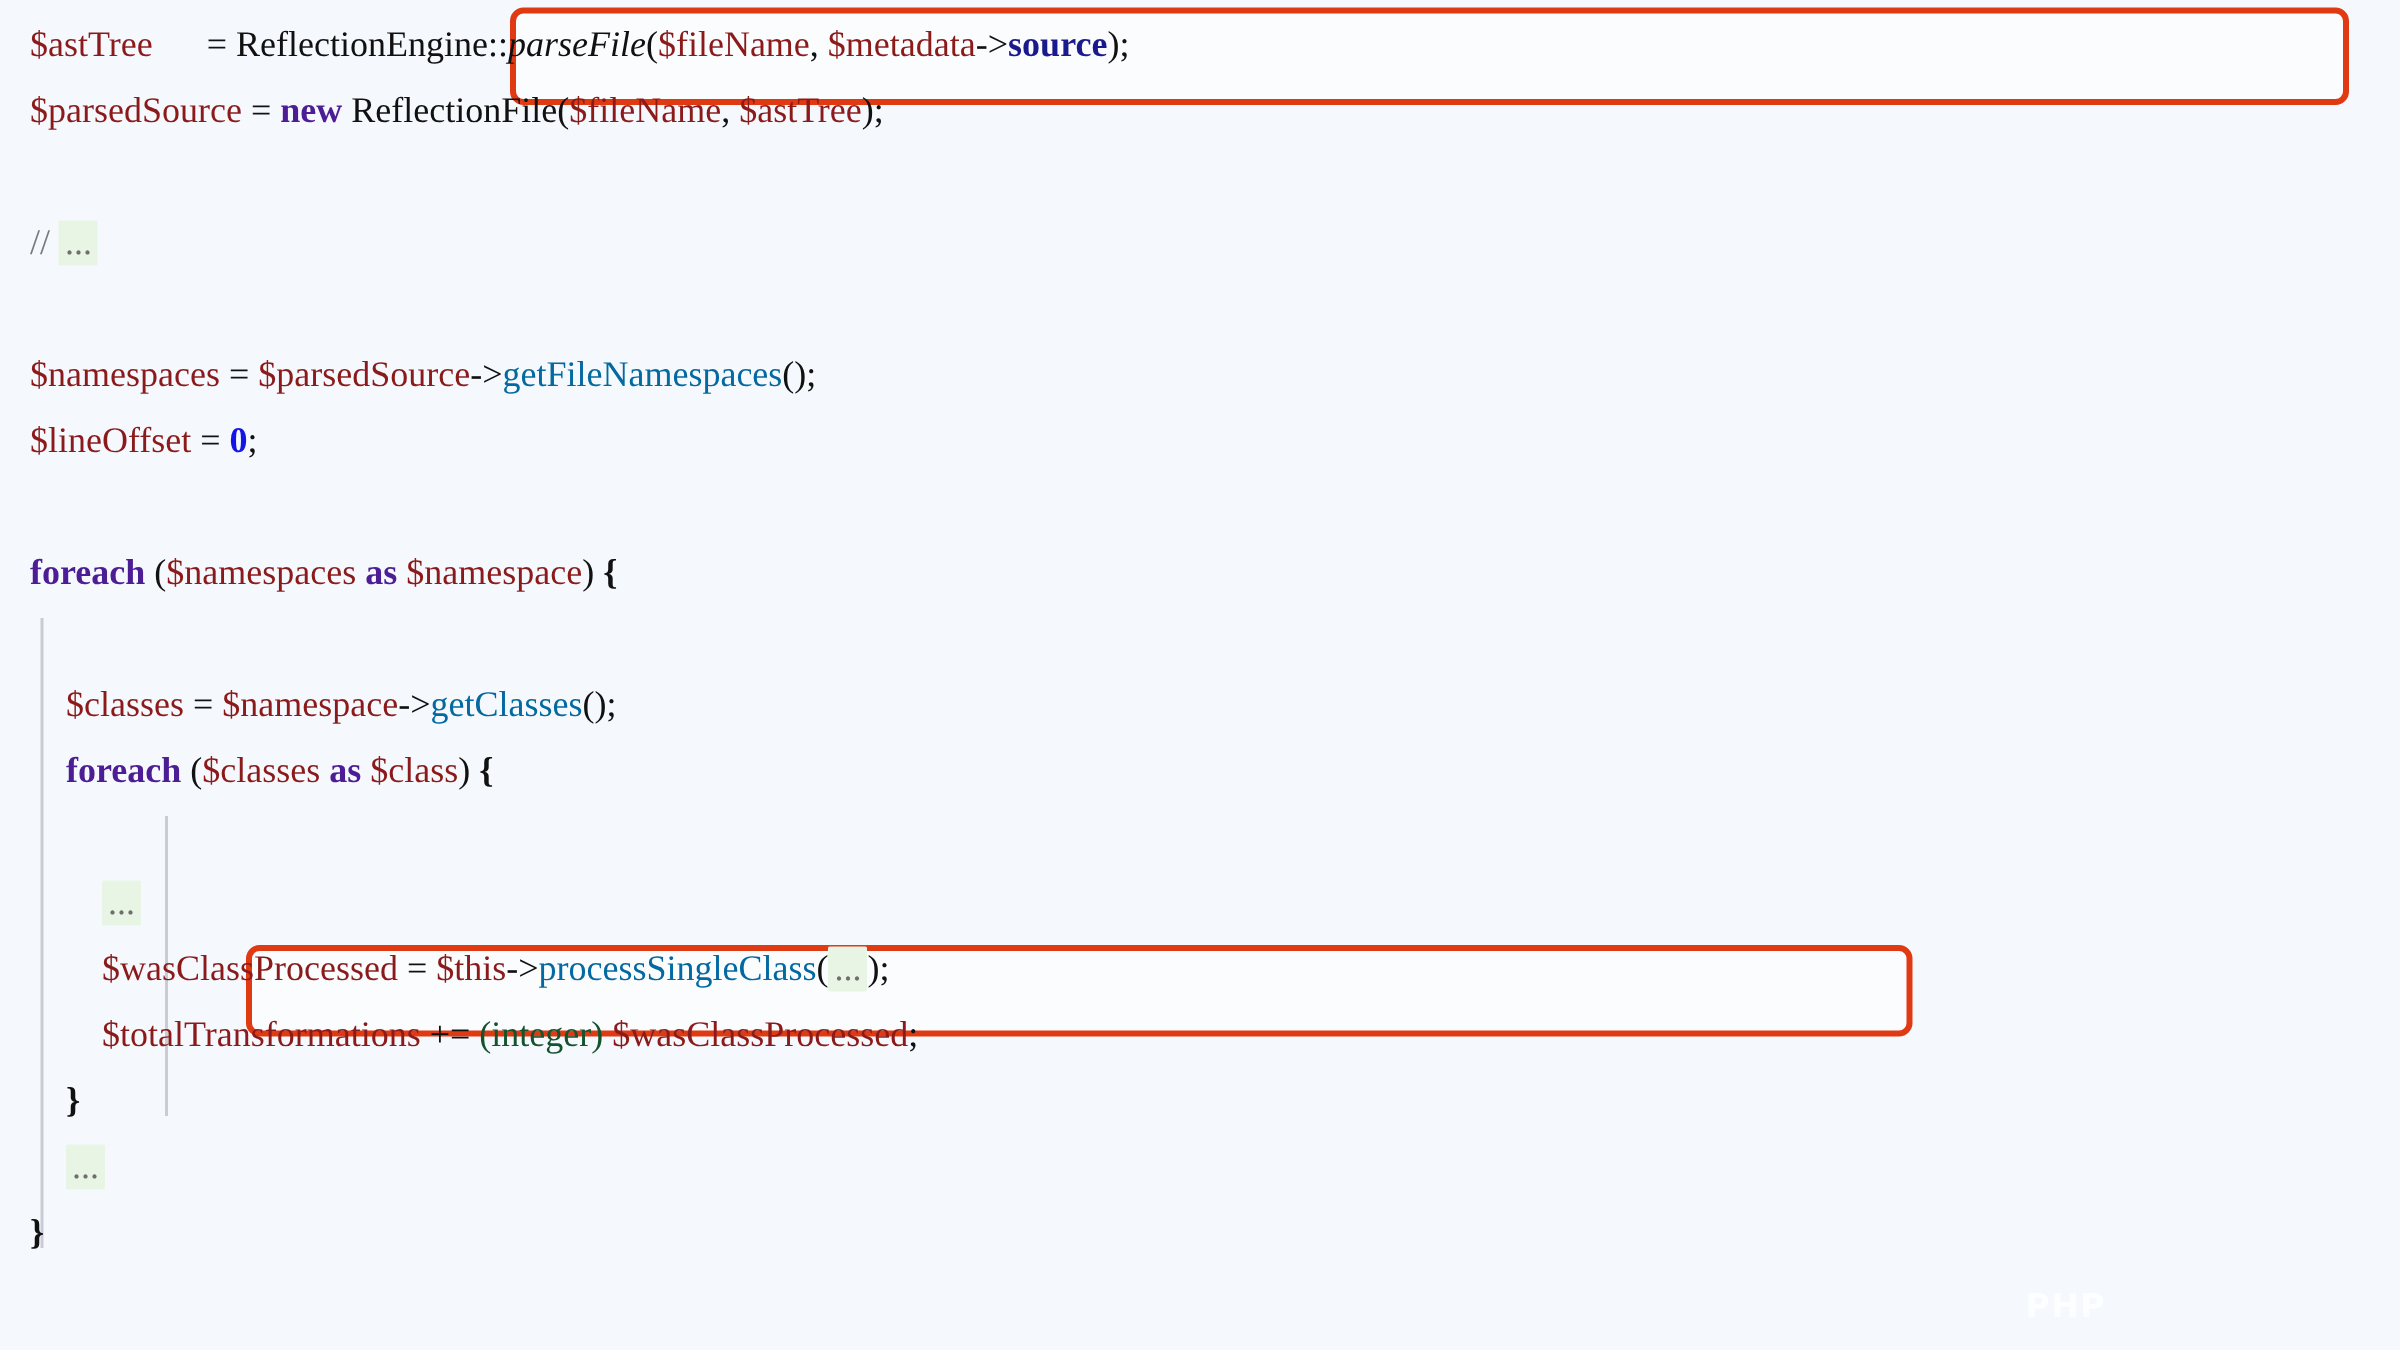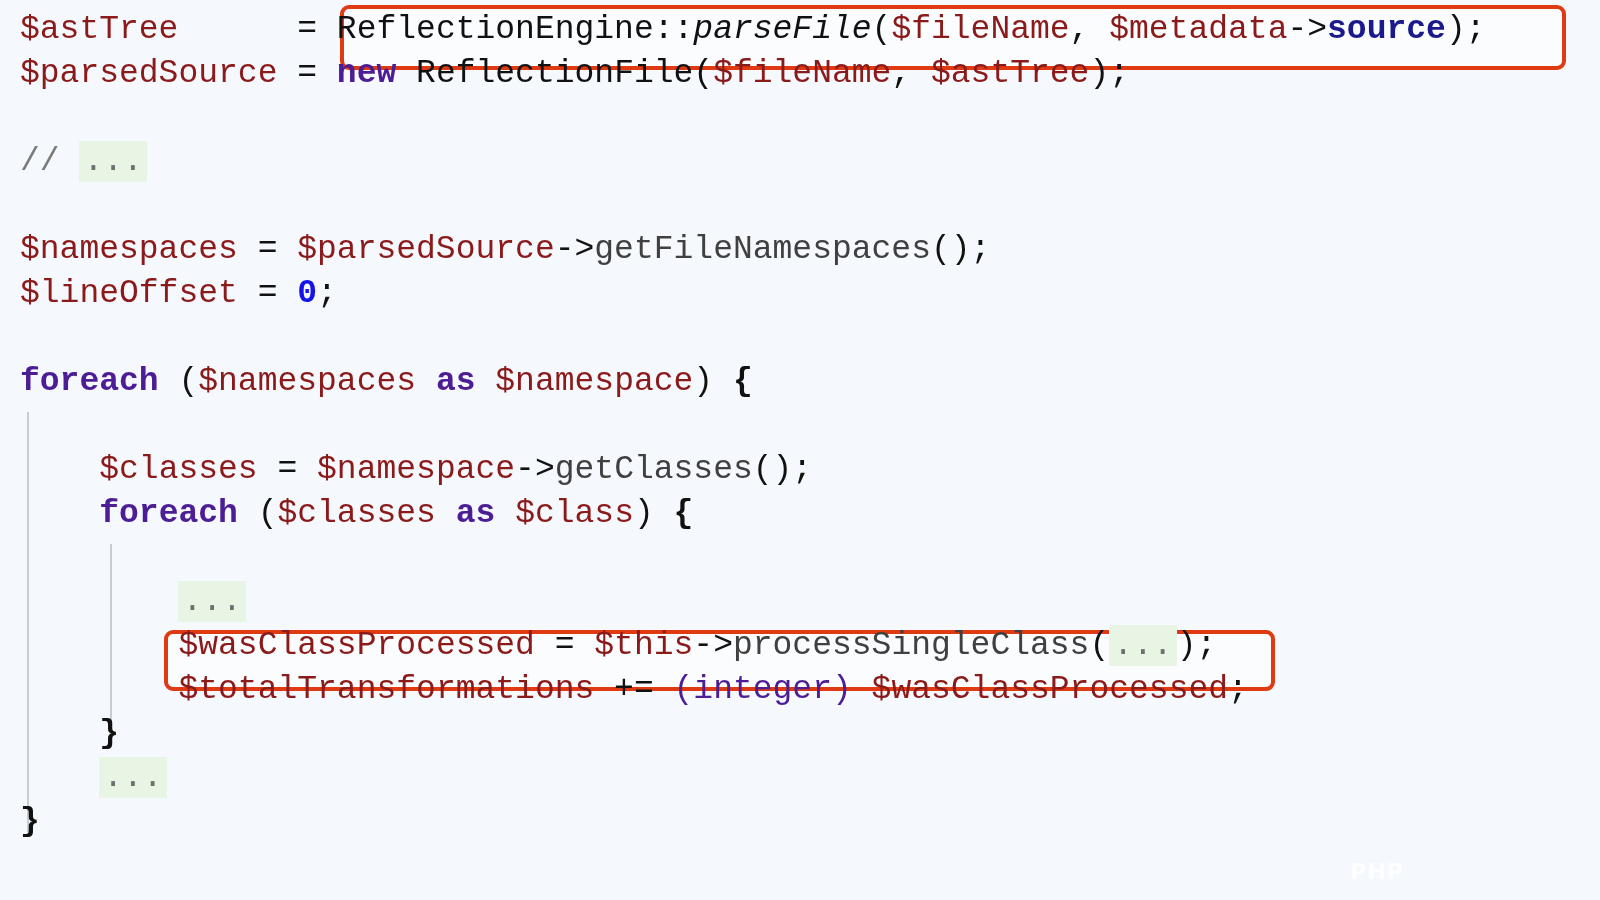--- a/index.html
+++ b/index.html
@@ -19,42 +19,42 @@
     width: 1600px;
     height: 900px;
     background: #f5f8fd;
   }
 
   
   .code-block {
     position: absolute;
     left: 20px;
     top: 8px;
-    font-family: Liberation Mono, monospace;
-    font-size: 33px;
+    font-family: Liberation Serif, serif;
+    font-size: 24px;
     line-height: 44px;
     letter-spacing: 0px;
     white-space: pre;
     color: #8b1a1a;
     z-index: 3;
   }
   .line { height: 44px; white-space: pre; }
 
   
   .var      { color: #8b1a1a; }
   .kw       { color: #4c1d95; font-weight: bold; }
   .num      { color: #1414e6; font-weight: bold; }
   .cls      { color: #111111; }
-  .method   { color: #404040; }
+  .method   { color: #0369a1; }
   .method-i { color: #111111; font-style: italic; }
   .prop     { color: #1a1a8c; font-weight: bold; }
   .comment  { color: #7a7a7a; }
   .punct    { color: #111111; }
   .brace    { color: #111111; font-weight: bold; }
-  .cast     { color: #4c1d95; }
+  .cast     { color: #14532d; }
 
   
   .ellipsis {
     background: #e9f5e4;
     color: #6f6f6f;
     padding: 2px 4px;
     border-radius: 1px;
   }
 
   

